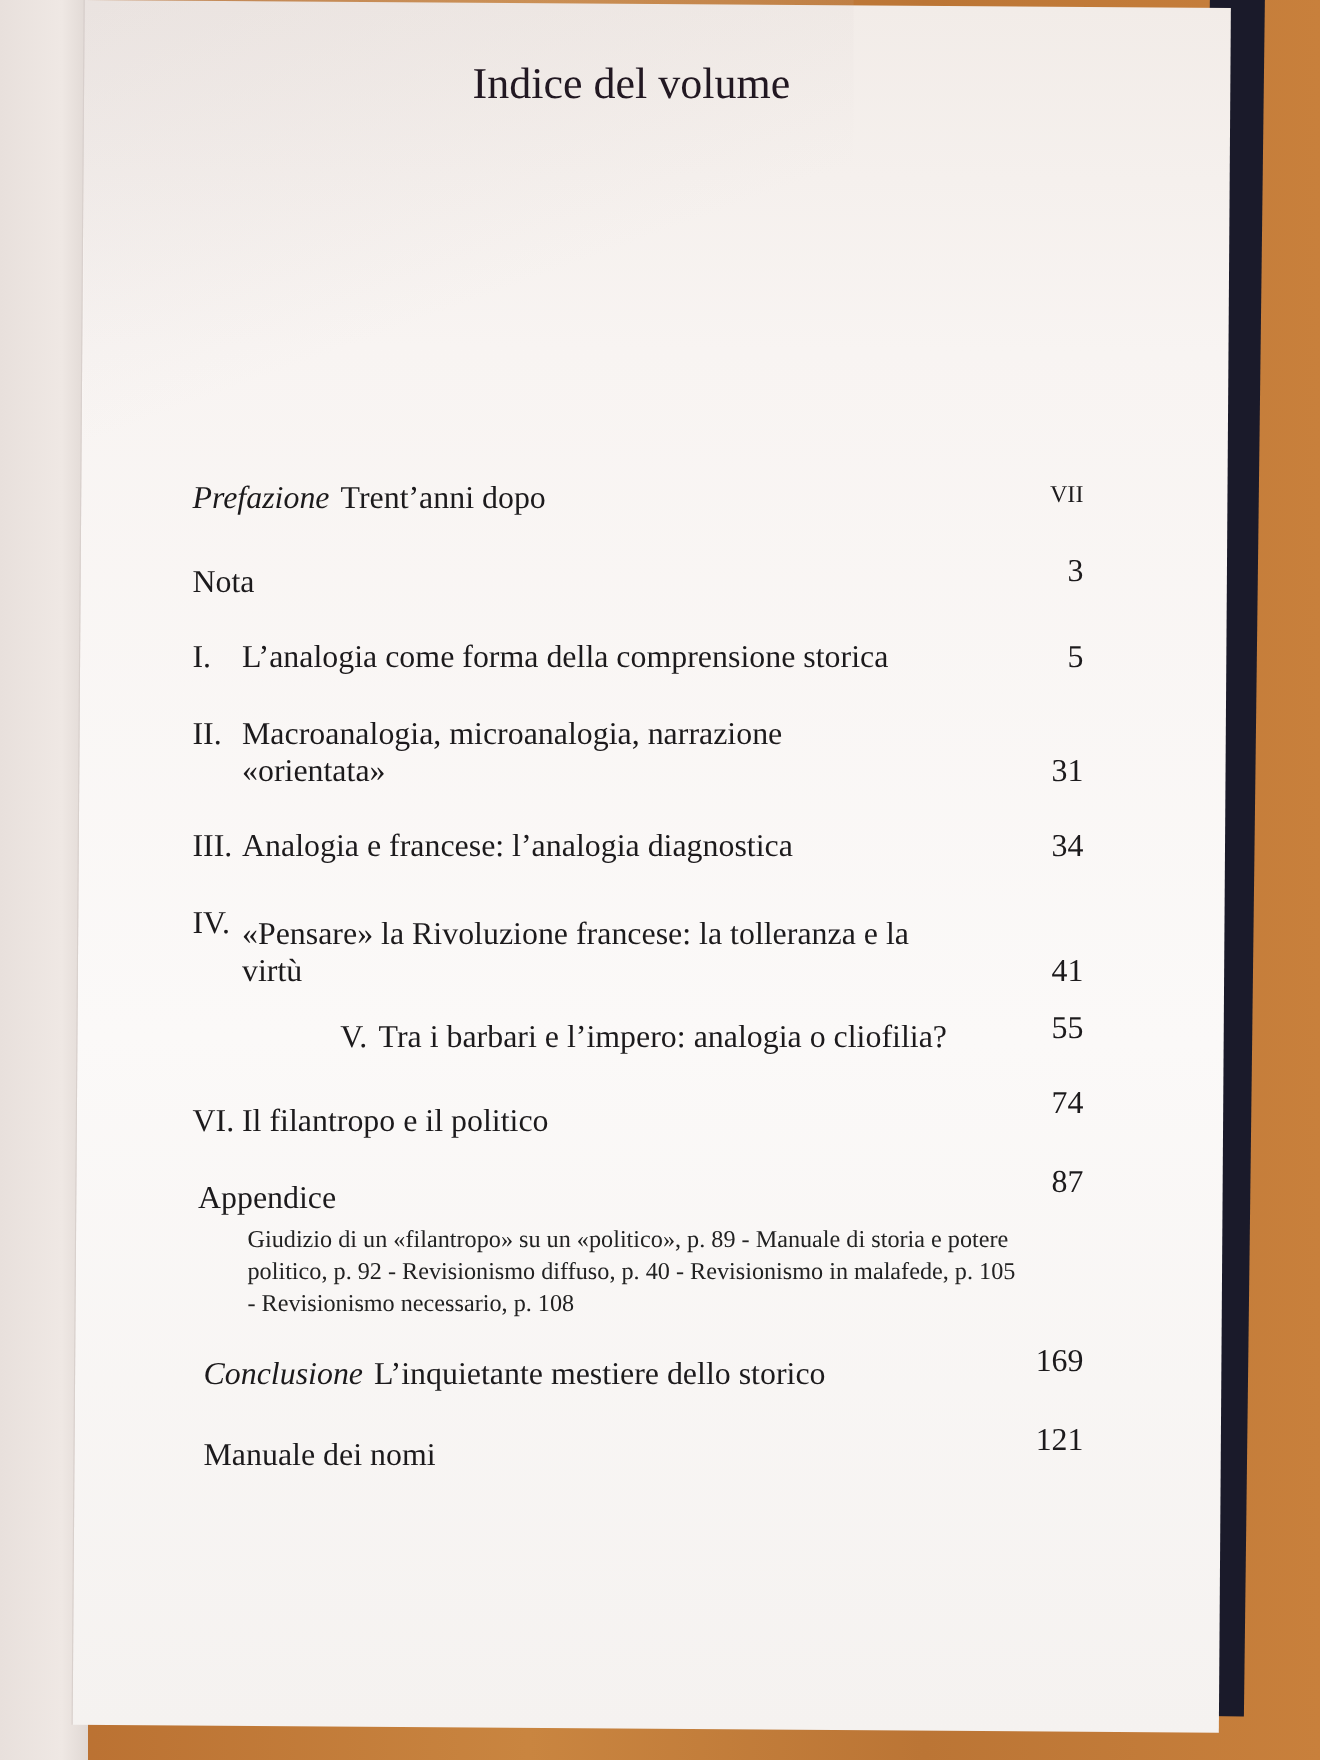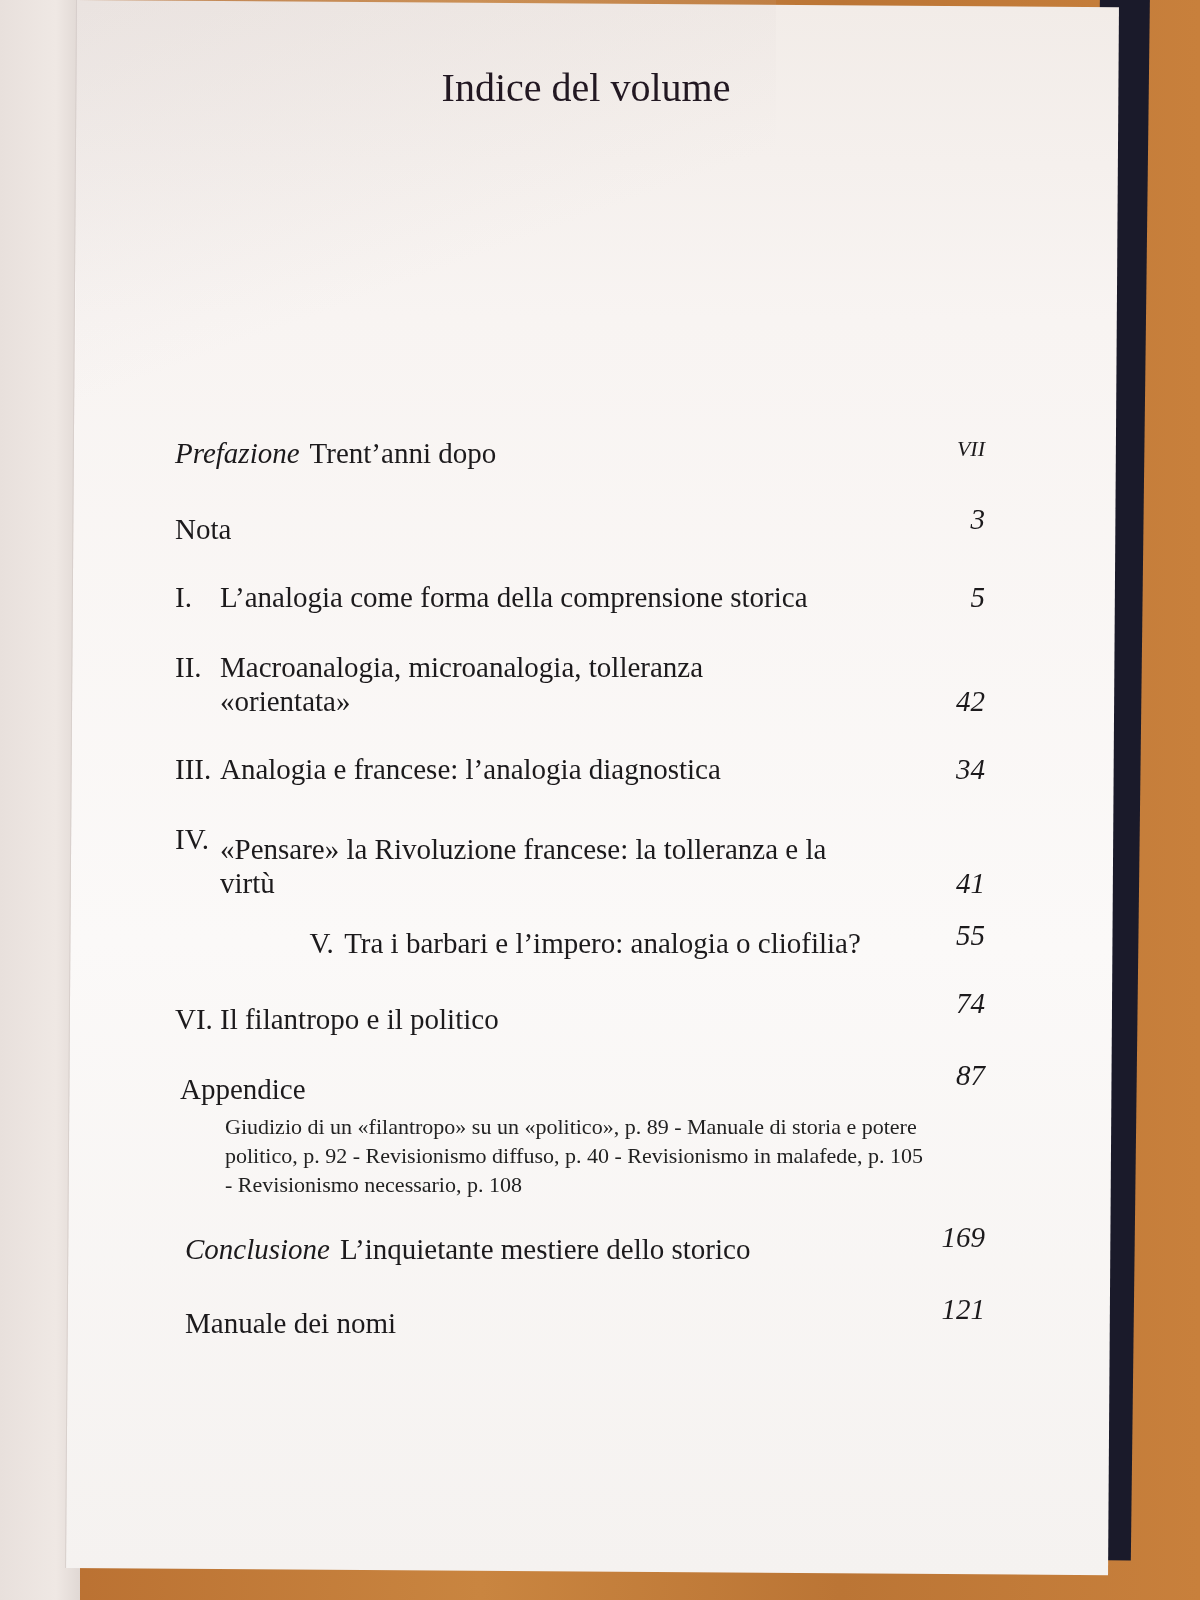--- a/index.html
+++ b/index.html
@@ -35,54 +35,54 @@
       font-family: "Liberation Serif", serif; font-size: 40px; color: #221822;
     }
     .toc { position: absolute; left: 175px; width: 810px; }
     .entry {
       position: absolute; left: 0; width: 810px;
       font-family: "Liberation Serif", serif; font-size: 29px; color: #1c1a1c;
       line-height: 34px;
     }
     .entry .num { display: inline-block; width: 45px; }
     .entry .label { display: inline-block; vertical-align: top; max-width: 680px; }
-    .entry .page-num { position: absolute; right: 0; bottom: 0; font-style: italic; }
+    .entry .page-num { position: absolute; right: 0; bottom: 0; }
     .entry em { font-style: italic; margin-right: 10px; text-align: right; }
     .sub {
       position: absolute; left: 50px; width: 700px;
       font-family: "Liberation Serif", serif; font-size: 22px; line-height: 29px; color: #222;
     }
   </style>
 </head>
 <body>
 
 <div class="wood"></div>
 <div class="cover"></div>
 <div class="left-page"></div>
 <div class="page"></div>
 <div class="shade"></div>
 
-<h1 class="title" style="margin:16px;font-weight:normal;">Indice del volume</h1>
+<h1 class="title" style="margin:4px;font-weight:normal;">Indice del volume</h1>
 
 <div class="toc">
   <div class="entry" style="top:436px;">
     <em>Prefazione</em><span>Trent’anni dopo</span>
     <span class="page-num" style="font-size:22px;bottom:4px;">VII</span>
   </div>
   <div class="entry" style="top:512px;">
     <span>Nota</span>
     <span class="page-num" style="bottom:10px;">3</span>
   </div>
   <div class="entry" style="top:580px;">
     <span class="num">I.</span><span class="label" style="max-width:720px;">L’analogia come forma della comprensione storica</span>
     <span class="page-num">5</span>
   </div>
   <div class="entry" style="top:650px;">
-    <span class="num">II.</span><span class="label" style="max-width:590px;">Macroanalogia, microanalogia, tolleranza «orientata»</span>
-    <span class="page-num">42</span>
+    <span class="num">II.</span><span class="label" style="max-width:590px;">Macroanalogia, microanalogia, narrazione «orientata»</span>
+    <span class="page-num">31</span>
   </div>
   <div class="entry" style="top:752px;">
     <span class="num">III.</span><span class="label">Analogia e francese: l’analogia diagnostica</span>
     <span class="page-num">34</span>
   </div>
   <div class="entry" style="top:822px;">
     <span class="num">IV.</span><span class="label" style="max-width:650px;margin-top:10px;">«Pensare» la Rivoluzione francese: la tolleranza e la virtù</span>
     <span class="page-num">41</span>
   </div>
   <div class="entry" style="top:926px;text-align:center;">

